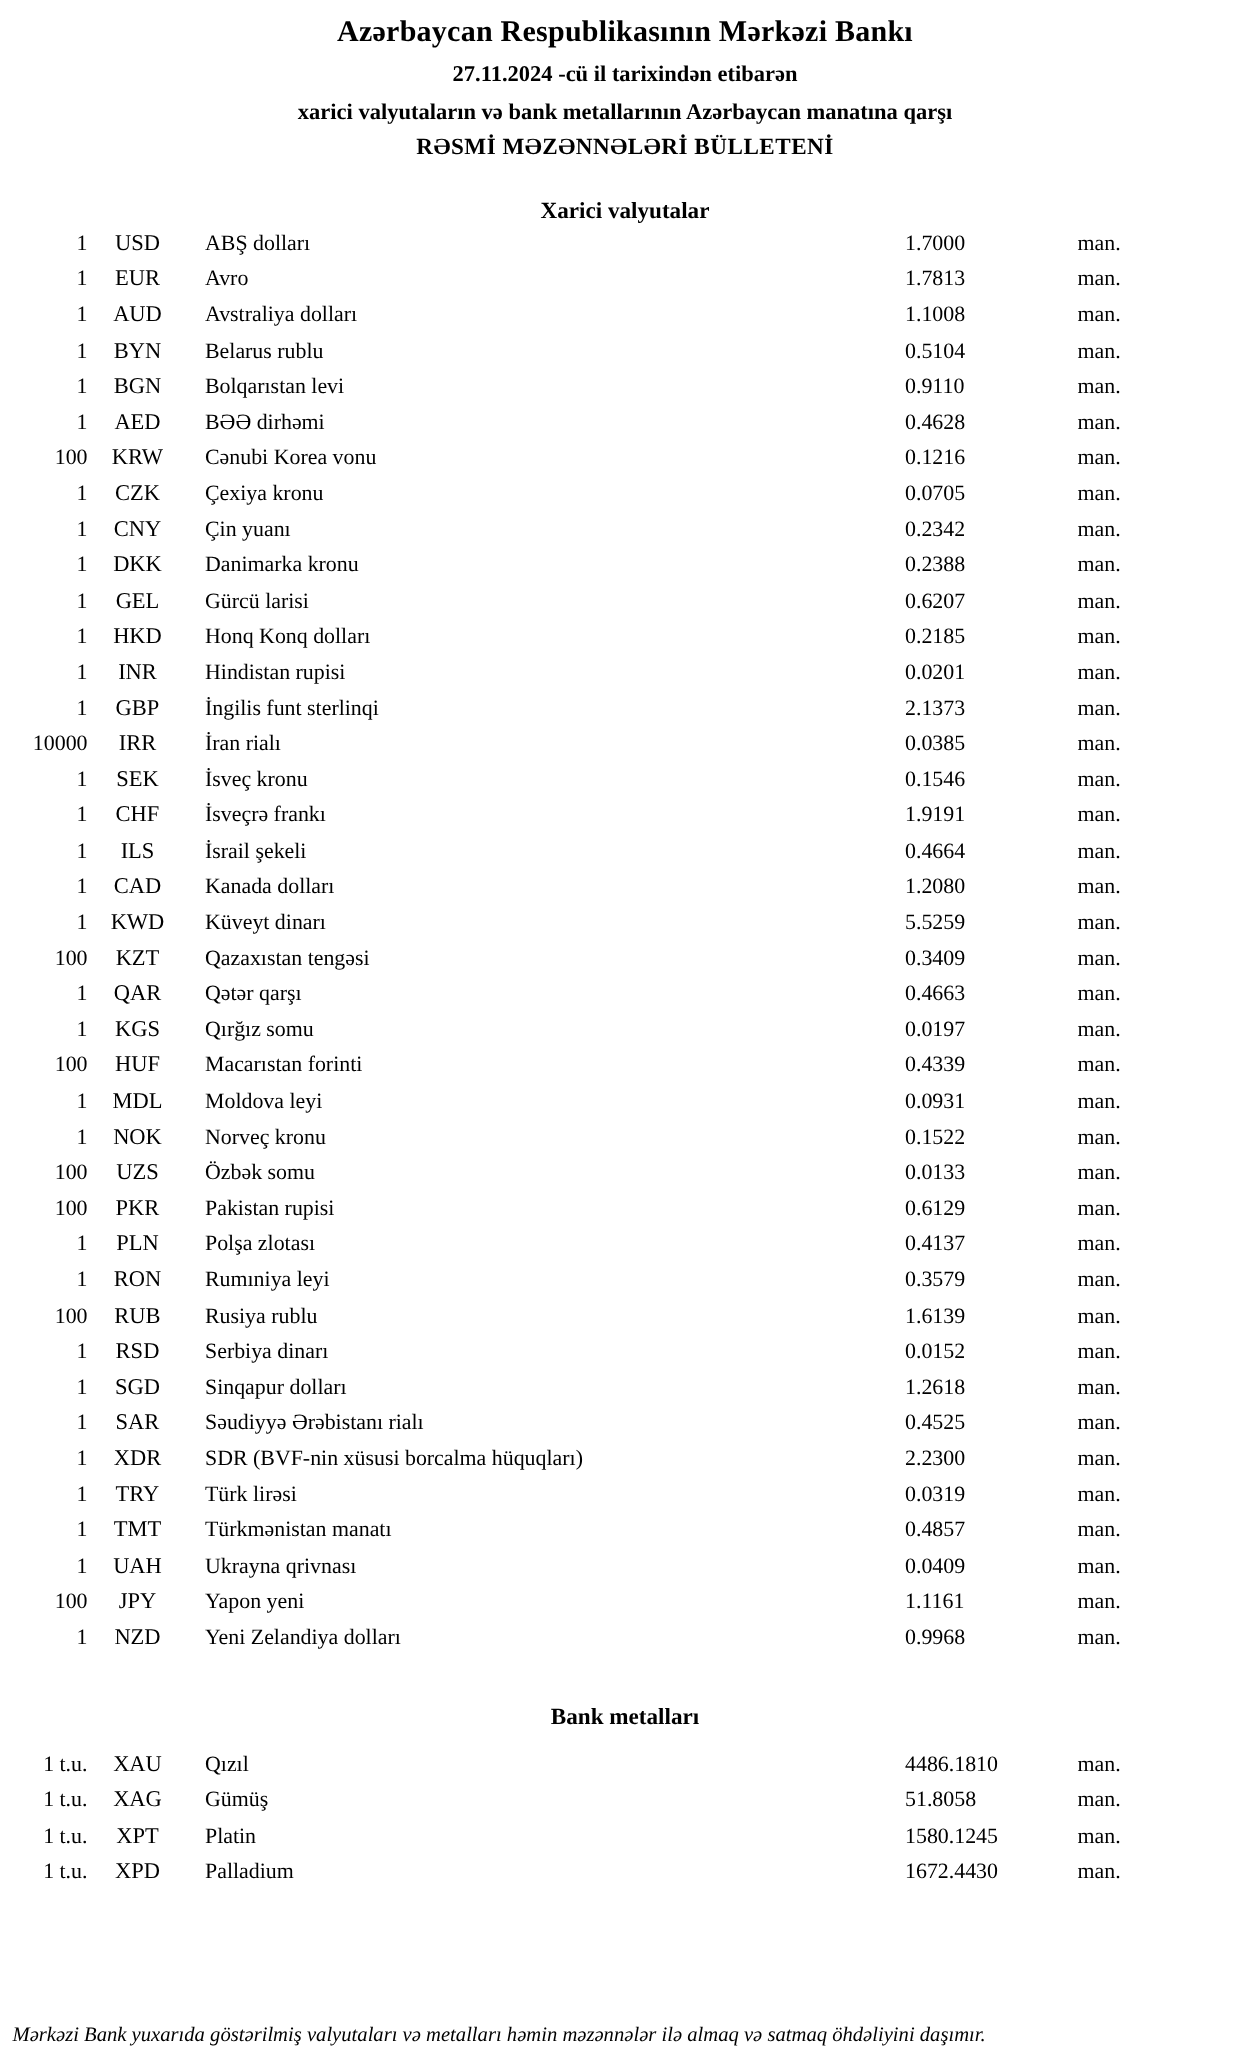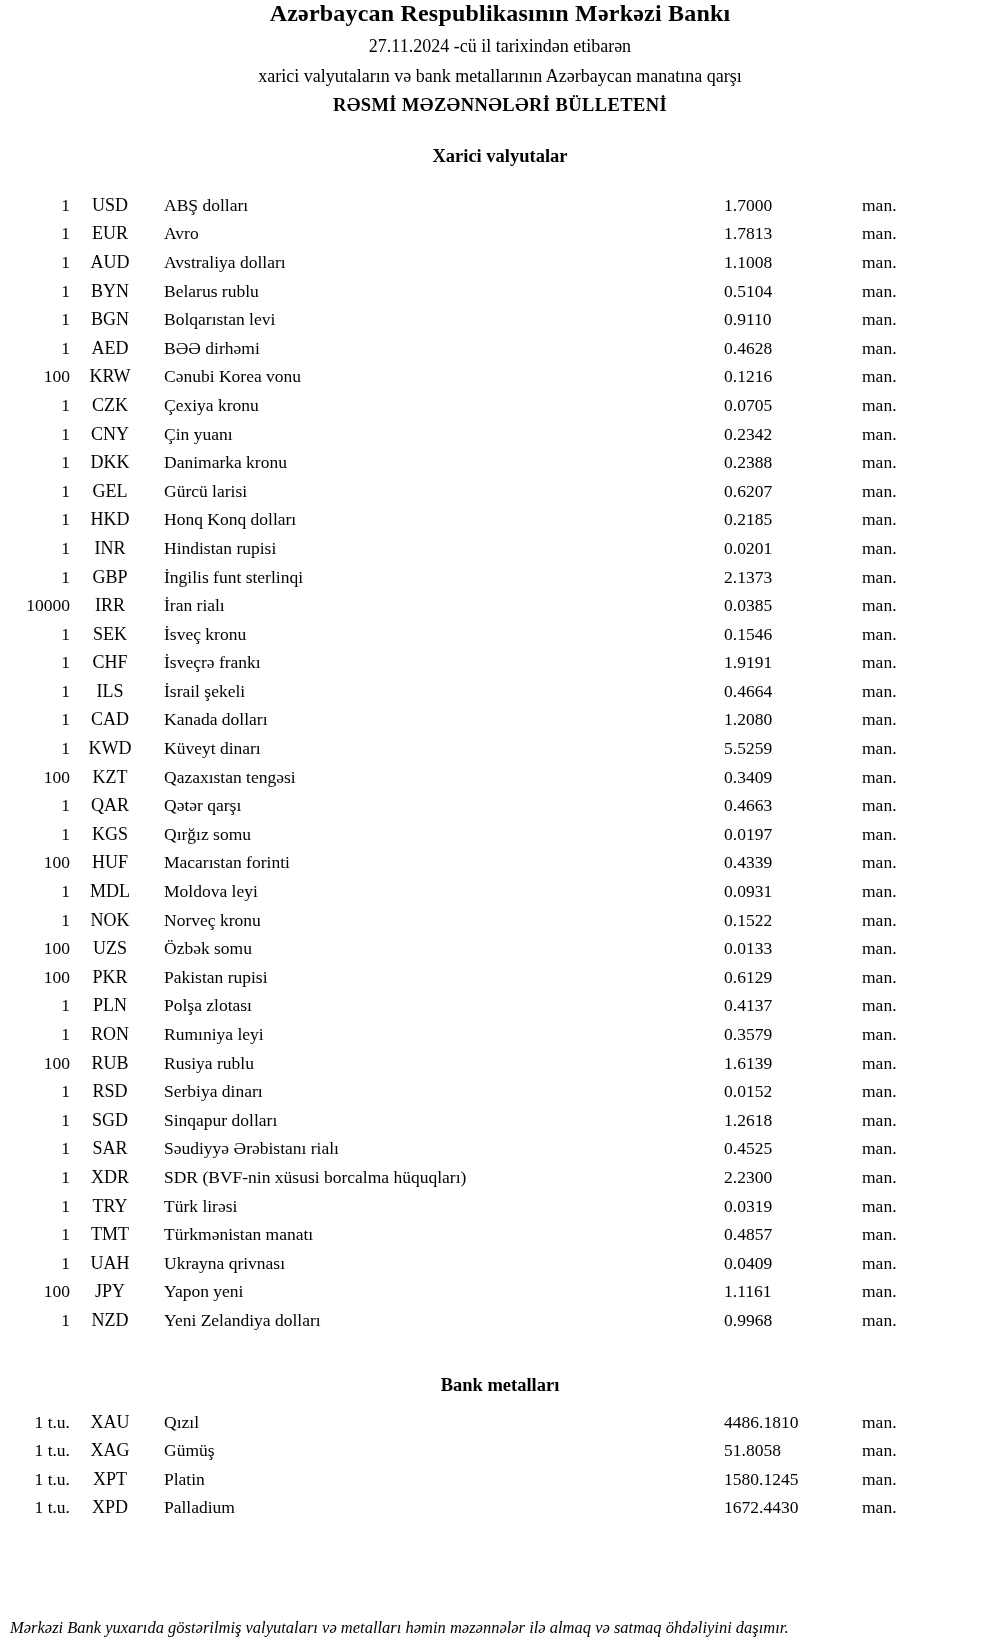--- a/index.html
+++ b/index.html
@@ -5,48 +5,48 @@
   * { margin: 0; padding: 0; box-sizing: border-box; }
   html, body { background: #ffffff; }
   body {
     width: 1000px;
     height: 1646px;
     position: relative;
     color: #000000;
     font-family: "Liberation Serif", "DejaVu Serif", serif;
     overflow: hidden;
   }
-  .page { }
+  .page { padding-top: 13px; }
 
   .title {
     text-align: center;
     font-size: 24px;
     font-weight: bold;
     letter-spacing: 0.2px;
   }
   .hline {
     text-align: center;
     font-size: 18px;
-    font-weight: normal;
+    font-weight: bold;
     margin-top: 9px;
   }
   .bulletin {
     text-align: center;
     font-size: 18.5px;
     font-weight: bold;
     margin-top: 8px;
     letter-spacing: 0.4px;
   }
 
   .section-heading {
     text-align: center;
     font-size: 18.5px;
     font-weight: bold;
   }
-  .section-heading.currencies { margin-top: 30px; margin-bottom: 24px; }
+  .section-heading.currencies { margin-top: 30px; margin-bottom: 0; }
   .section-heading.metals { margin-top: 40px; margin-bottom: 12px; }
 
   .rate-table {
     width: 900px;
     margin-left: 8px;
   }
   .rate-row {
     display: grid;
     grid-template-columns: 62px 80px 1fr 122px 62px;
     align-items: center;

